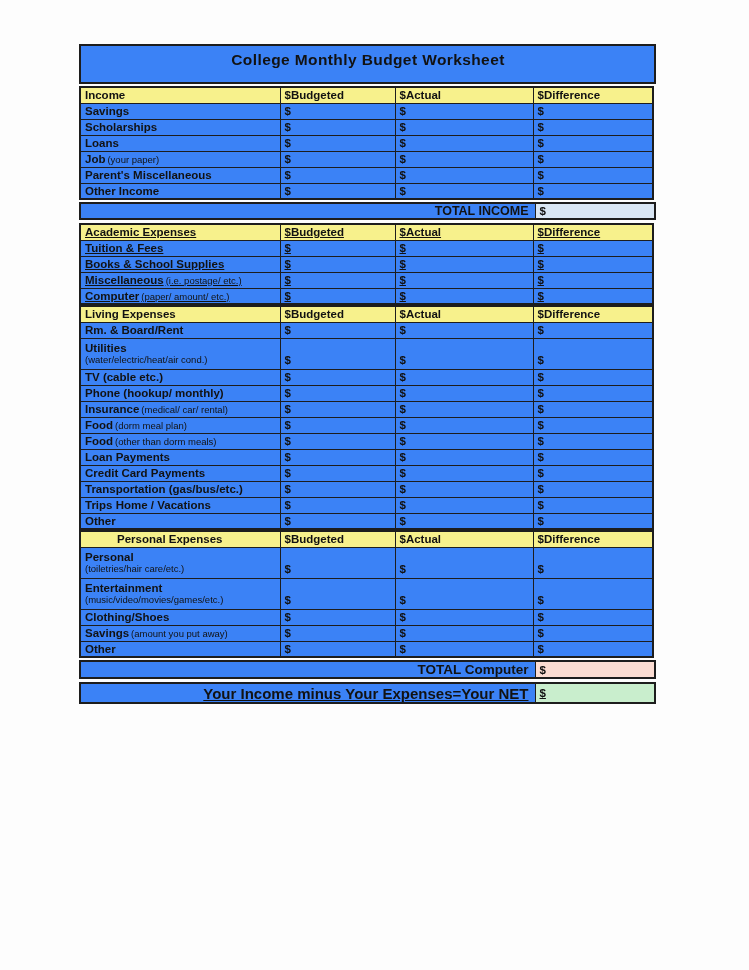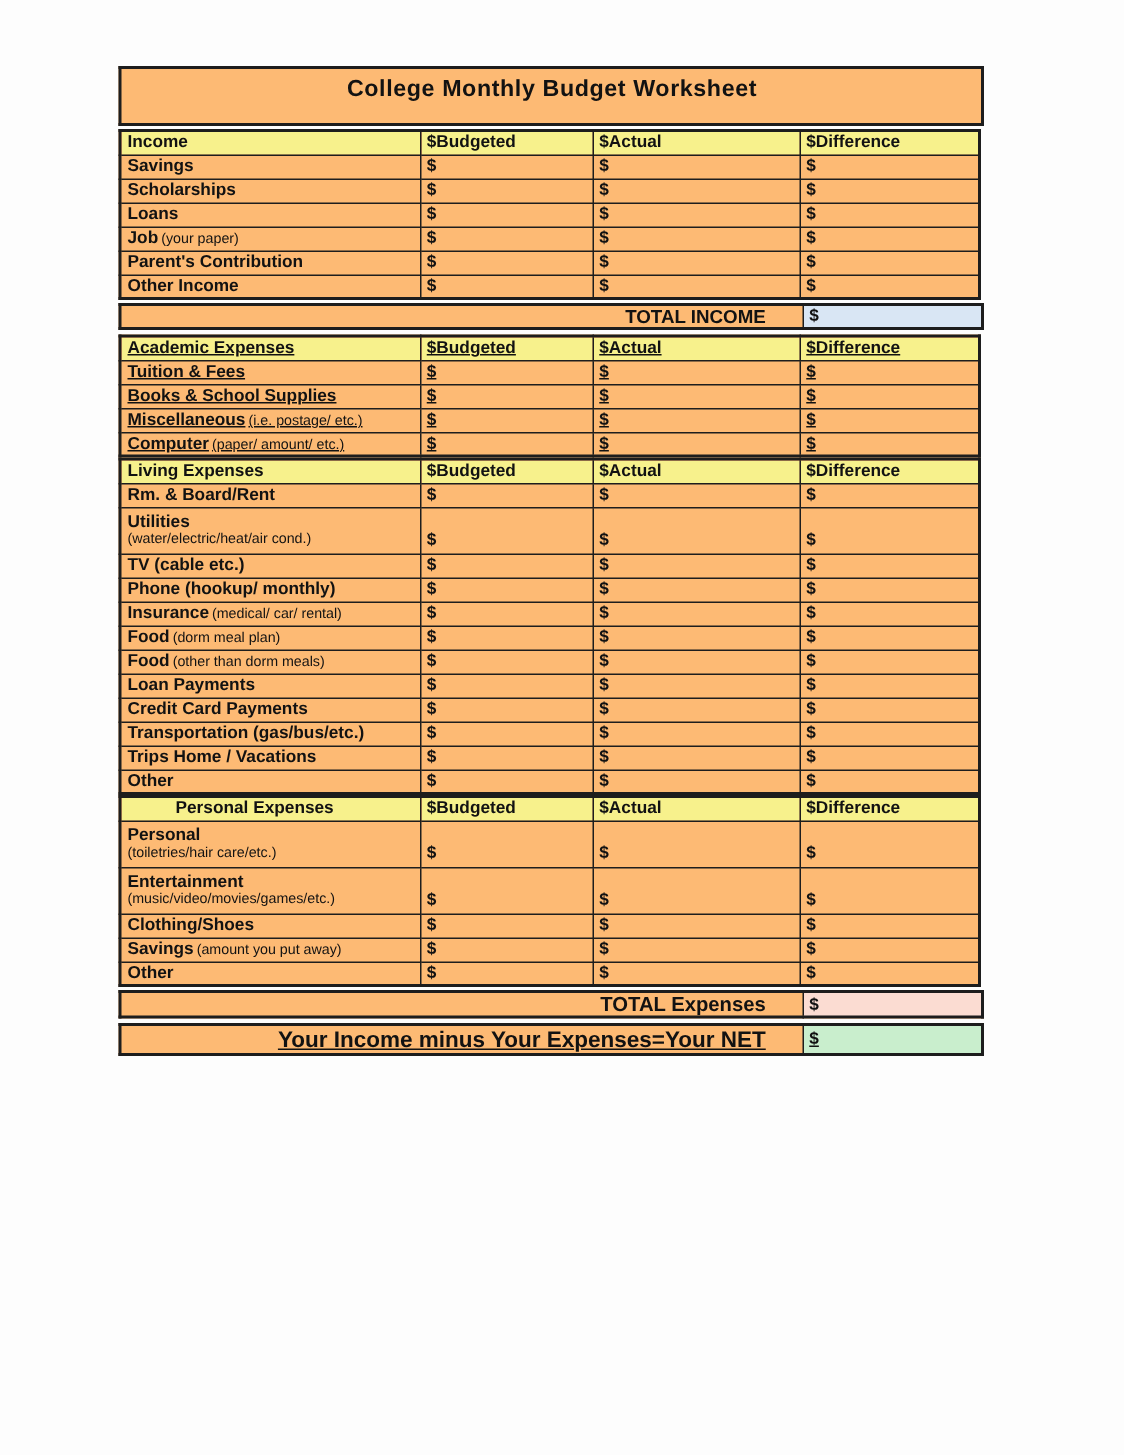--- a/index.html
+++ b/index.html
@@ -12,21 +12,21 @@
     position: relative;
     overflow: hidden;
   }
   #sheet { position: absolute; left: 79px; top: 44px; width: 575px; }
 
   table.block {
     border-collapse: collapse;
     table-layout: fixed;
     width: 575px;
     border: 2px solid #1d1d1d;
-    background: #fdba74;
+    background: #3b82f6;
   }
   td {
     border: 1.5px solid #1d1d1d;
     padding: 0 3px 0 4px;
     overflow: hidden;
     white-space: nowrap;
     vertical-align: middle;
   }
 
   
@@ -46,21 +46,21 @@
   .sec-table td { height: 16px; font-size: 11.5px; }
   .lbl .main { font-weight: bold; font-size: 11.5px; }
   .note { font-size: 9.5px; font-weight: normal; margin-left: 2px; }
   .note.nl { display: block; margin-left: 0; padding-bottom: 1px; }
   tr.two td { height: 31px; }
   tr.two .val { vertical-align: bottom; padding-bottom: 3px; }
   .val { font-weight: bold; font-size: 11.5px; }
 
   
   .strip td { height: 16px; }
-  .strip .strip-label { border: none; text-align: right; font-weight: bold; padding-right: 24px; }
+  .strip .strip-label { border: none; text-align: right; font-weight: bold; padding-right: 6px; }
   .strip .strip-value { font-weight: bold; font-size: 11.5px; }
   .ti { font-size: 12.5px; }
   .te { font-size: 13.5px; }
   .netlbl { font-size: 15px; }
   .net-strip td { height: 20px; }
 
   .mt2 { margin-top: 2px; }
   .mt3 { margin-top: 3px; text-decoration: underline; }
 </style>
 </head>
@@ -112,21 +112,21 @@
             <td class="val">$</td>
             <td class="val">$</td>
           </tr>
           <tr>
             <td class="lbl"><span class="main">Job</span><span class="note">(your paper)</span></td>
             <td class="val">$</td>
             <td class="val">$</td>
             <td class="val">$</td>
           </tr>
           <tr>
-            <td class="lbl"><span class="main">Parent's Contribution</span></td>
+            <td class="lbl"><span class="main">Parent's Miscellaneous</span></td>
             <td class="val">$</td>
             <td class="val">$</td>
             <td class="val">$</td>
           </tr>
           <tr>
             <td class="lbl"><span class="main">Other Income</span></td>
             <td class="val">$</td>
             <td class="val">$</td>
             <td class="val">$</td>
           </tr>
@@ -330,21 +330,21 @@
       </table>
     </div>
 
   <table class="block strip mt2">
     <colgroup>
         <col style="width:455px">
         <col style="width:120px">
       </colgroup>
     <tbody>
         <tr>
-      <td class="strip-label te">TOTAL Expenses</td>
+      <td class="strip-label te">TOTAL Computer</td>
       <td class="strip-value" style="background-color: rgb(251, 220, 210);">$</td>
     </tr>
   </tbody>
     </table>
 
   <table class="block strip net-strip mt3">
     <colgroup>
         <col style="width:455px">
         <col style="width:120px">
       </colgroup>

